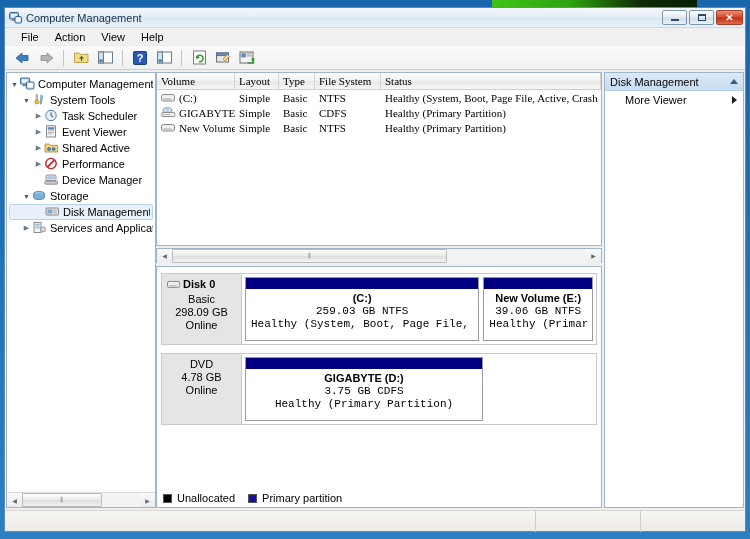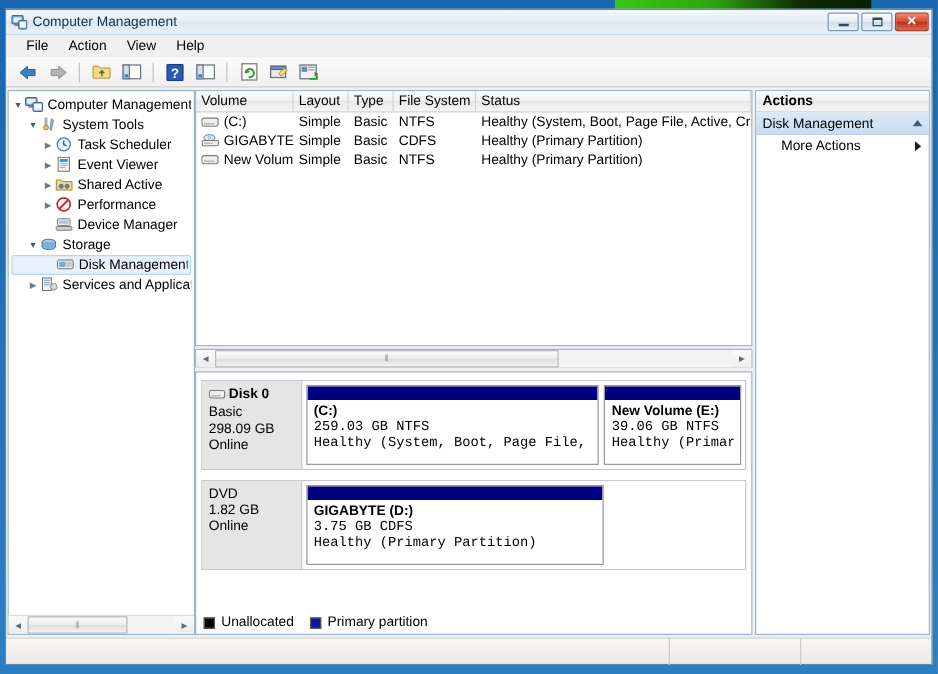--- a/index.html
+++ b/index.html
@@ -22,20 +22,21 @@
     background: linear-gradient(90deg, #3ec417 0%, #2fa410 38%, #0d2c06 72%, #062003 100%);
   }
 
   
   #window {
     position: absolute; left: 4px; top: 7px;
     width: 742px; height: 525px;
     background: #f0f0f0;
     border: 1px solid #5d8bb3;
     box-shadow: 0 0 0 1px rgba(255,255,255,.35) inset;
+    text-align: center;
   }
 
   
   #titlebar {
     position: relative;
     height: 20px;
     background: linear-gradient(#f4f7fb 0%, #e7eef6 45%, #dce7f2 50%, #e9f1f8 100%);
     border-bottom: 1px solid #c9d7e4;
     display: flex; align-items: center;
   }
@@ -164,25 +165,26 @@
   
   #center-pane {
     flex: 1;
     display: flex; flex-direction: column;
     margin: 1px 0;
     min-width: 0;
   }
 
   
   #volume-list {
-    height: 205px; flex: none;
+    height: 174px; flex: none;
     background: #fff;
     border: 1px solid #9fb6ca;
     display: flex; flex-direction: column;
     overflow: hidden;
+    font-family: Liberation Serif, serif;
   }
   #vl-header {
     display: flex; height: 17px; flex: none;
     background: linear-gradient(#fdfdfd, #f1f1f1 50%, #e8e8e8 51%, #f6f6f6);
     border-bottom: 1px solid #cfcfcf;
     font-size: 11px;
   }
   .vh-cell {
     border-right: 1px solid #d3d3d3;
     padding: 1px 4px;
@@ -646,21 +648,21 @@
                 <div class="pline">39.06 GB NTFS</div>
                 <div class="pline">Healthy (Primary Partition)</div>
               </div>
             </div>
           </div>
         </div>
 
         <div class="disk-row" style="height:72px">
           <div class="disk-info">
             <div>DVD</div>
-            <div>1.82 GB</div>
+            <div>4.78 GB</div>
             <div>Online</div>
           </div>
           <div class="disk-bars">
             <div class="part" style="flex:0 0 238px">
               <div class="cap" style="background:#000080"></div>
               <div class="ptext">
                 <div class="pname">GIGABYTE  (D:)</div>
                 <div class="pline">3.75 GB CDFS</div>
                 <div class="pline">Healthy (Primary Partition)</div>
               </div>
@@ -672,28 +674,27 @@
           <span class="lg-swatch" style="background:#000000"></span>
           <span class="lg-label">Unallocated</span>
           <span class="lg-swatch" style="background:#1414a0"></span>
           <span class="lg-label">Primary partition</span>
         </div>
 
       </div>
     </div>
 
     <div id="actions-pane">
-      <div id="actions-header">Actions</div>
       <div id="actions-group">
         <span>Disk Management</span>
         <span class="grow"></span>
         <span class="tri-up"></span>
       </div>
       <div class="action-item">
-        <span>More Actions</span>
+        <span>More Viewer</span>
         <span class="grow"></span>
         <span class="tri-right"></span>
       </div>
     </div>
 
   </div>
 
   <div id="statusbar">
     <div style="flex:1; padding-left:6px;"></div>
     <div class="sb-seg" style="width:105px"></div>

